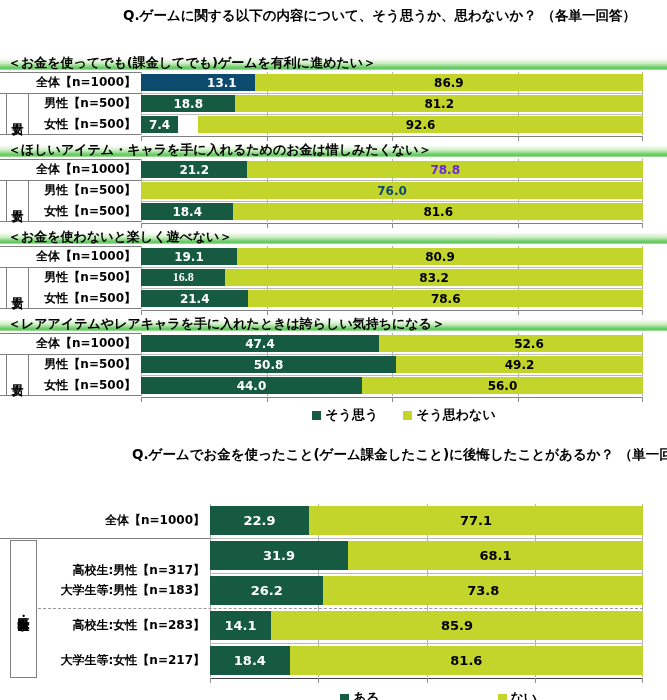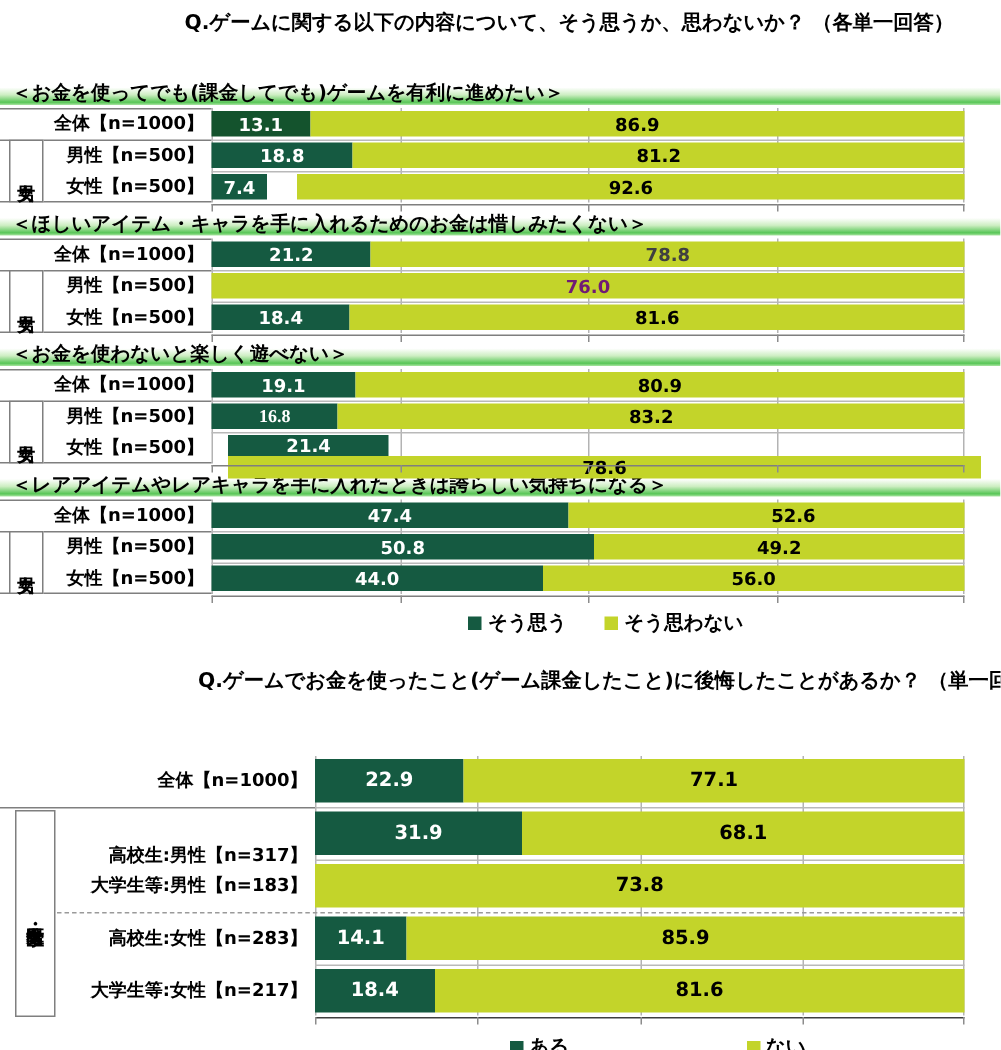--- a/index.html
+++ b/index.html
@@ -43,21 +43,21 @@
       <div class="axis-header" style="padding-left: 141px;"></div>
       <div class="group-band">＜お金を使ってでも(課金してでも)ゲームを有利に進めたい＞</div>
       <div class="group-rows" style="height: 63px;">
         <div class="vgrid" style="left: 141px; top: 0px; height: 63px;"></div>
         <div class="vgrid" style="left: 266.5px; top: 0px; height: 63px;"></div>
         <div class="vgrid" style="left: 392px; top: 0px; height: 63px;"></div>
         <div class="vgrid" style="left: 517.5px; top: 0px; height: 63px;"></div>
         <div class="vgrid" style="left: 642px; top: 0px; height: 63px;"></div>
         <div class="row-label" style="left: 0px; top: 2px; width: 136px; height: 17px; line-height: 17px;">全体【n=1000】</div>
         <div class="bar" style="left: 141px; top: 2px; width: 502px; height: 17px;">
-          <div class="seg" style="width: 13.1%; background: #14532d;">
+          <div class="seg" style="width: 13.1%; background: #0c4a6e; padding-left: 48px;">
             <span style="color: rgb(255, 255, 255);">13.1</span>
           </div>
           <div class="seg" style="flex: 1 1 0%; background: rgb(195, 212, 42);">
             <span style="color: rgb(0, 0, 0);">86.9</span>
           </div>
         </div>
         <div class="row-label" style="left: 0px; top: 23px; width: 136px; height: 17px; line-height: 17px;">男性【n=500】</div>
         <div class="bar" style="left: 141px; top: 23px; width: 502px; height: 17px;">
           <div class="seg" style="width: 18.8%; background: rgb(21, 90, 65);">
             <span style="color: rgb(255, 255, 255);">18.8</span>
@@ -96,27 +96,27 @@
         <div class="vgrid" style="left: 266.5px; top: 0px; height: 63px;"></div>
         <div class="vgrid" style="left: 392px; top: 0px; height: 63px;"></div>
         <div class="vgrid" style="left: 517.5px; top: 0px; height: 63px;"></div>
         <div class="vgrid" style="left: 642px; top: 0px; height: 63px;"></div>
         <div class="row-label" style="left: 0px; top: 2px; width: 136px; height: 17px; line-height: 17px;">全体【n=1000】</div>
         <div class="bar" style="left: 141px; top: 2px; width: 502px; height: 17px;">
           <div class="seg" style="width: 21.2%; background: rgb(21, 90, 65);">
             <span style="color: rgb(255, 255, 255);">21.2</span>
           </div>
           <div class="seg" style="flex: 1 1 0%; background: rgb(195, 212, 42);">
-            <span style="color: #404040;">78.8</span>
+            <span style="color: #6d28d9;">78.8</span>
           </div>
         </div>
         <div class="row-label" style="left: 0px; top: 23px; width: 136px; height: 17px; line-height: 17px;">男性【n=500】</div>
         <div class="bar" style="left: 141px; top: 23px; width: 502px; height: 17px;">
           <div class="seg" style="flex: 1 1 0%; background: rgb(195, 212, 42);">
-            <span style="color: #701a75;">76.0</span>
+            <span style="color: #0c4a6e;">76.0</span>
           </div>
         </div>
         <div class="row-label" style="left: 0px; top: 44px; width: 136px; height: 17px; line-height: 17px;">女性【n=500】</div>
         <div class="bar" style="left: 141px; top: 44px; width: 502px; height: 17px;">
           <div class="seg" style="width: 18.4%; background: rgb(21, 90, 65);">
             <span style="color: rgb(255, 255, 255);">18.4</span>
           </div>
           <div class="seg" style="flex: 1 1 0%; background: rgb(195, 212, 42);">
             <span style="color: rgb(0, 0, 0);">81.6</span>
           </div>
@@ -155,21 +155,21 @@
         <div class="row-label" style="left: 0px; top: 23px; width: 136px; height: 17px; line-height: 17px;">男性【n=500】</div>
         <div class="bar" style="left: 141px; top: 23px; width: 502px; height: 17px;">
           <div class="seg" style="width: 16.8%; background: rgb(21, 90, 65); font-family: Liberation Serif, serif;">
             <span style="color: rgb(255, 255, 255);">16.8</span>
           </div>
           <div class="seg" style="flex: 1 1 0%; background: rgb(195, 212, 42);">
             <span style="color: rgb(0, 0, 0);">83.2</span>
           </div>
         </div>
         <div class="row-label" style="left: 0px; top: 44px; width: 136px; height: 17px; line-height: 17px;">女性【n=500】</div>
-        <div class="bar" style="left: 152px; top: 44px; width: 502px; height: 29px; flex-direction: column;">
+        <div class="bar" style="left: 141px; top: 44px; width: 502px; height: 17px;">
           <div class="seg" style="width: 21.4%; background: rgb(21, 90, 65);">
             <span style="color: rgb(255, 255, 255);">21.4</span>
           </div>
           <div class="seg" style="flex: 1 1 0%; background: rgb(195, 212, 42);">
             <span style="color: rgb(0, 0, 0);">78.6</span>
           </div>
         </div>
         <div class="lbl-line" style="left: 0px; width: 141px; top: 0px;"></div>
         <div class="lbl-line" style="left: 0px; width: 141px; top: 21px;"></div>
         <div class="lbl-line" style="left: 0px; width: 141px; top: 62px;"></div>
@@ -270,20 +270,23 @@
         <div class="bar" style="left: 210px; top: 37px; width: 433px; height: 29px;">
           <div class="seg" style="width: 31.9%; background: rgb(21, 90, 65);">
             <span style="color: rgb(255, 255, 255);">31.9</span>
           </div>
           <div class="seg" style="flex: 1 1 0%; background: rgb(195, 212, 42);">
             <span style="color: rgb(0, 0, 0);">68.1</span>
           </div>
         </div>
         <div class="row-label" style="left: 0px; top: 72px; width: 205px; height: 29px; line-height: 29px;">大学生等:男性【n=183】</div>
         <div class="bar" style="left: 210px; top: 72px; width: 433px; height: 29px;">
+          <div class="seg" style="width: 26.2%; background: rgb(21, 90, 65);">
+            <span style="color: rgb(255, 255, 255);">26.2</span>
+          </div>
           <div class="seg" style="flex: 1 1 0%; background: rgb(195, 212, 42);">
             <span style="color: rgb(0, 0, 0);">73.8</span>
           </div>
         </div>
         <div class="row-label" style="left: 0px; top: 107px; width: 205px; height: 29px; line-height: 29px;">高校生:女性【n=283】</div>
         <div class="bar" style="left: 210px; top: 107px; width: 433px; height: 29px;">
           <div class="seg" style="width: 14.1%; background: rgb(21, 90, 65);">
             <span style="color: rgb(255, 255, 255);">14.1</span>
           </div>
           <div class="seg" style="flex: 1 1 0%; background: rgb(195, 212, 42);">

